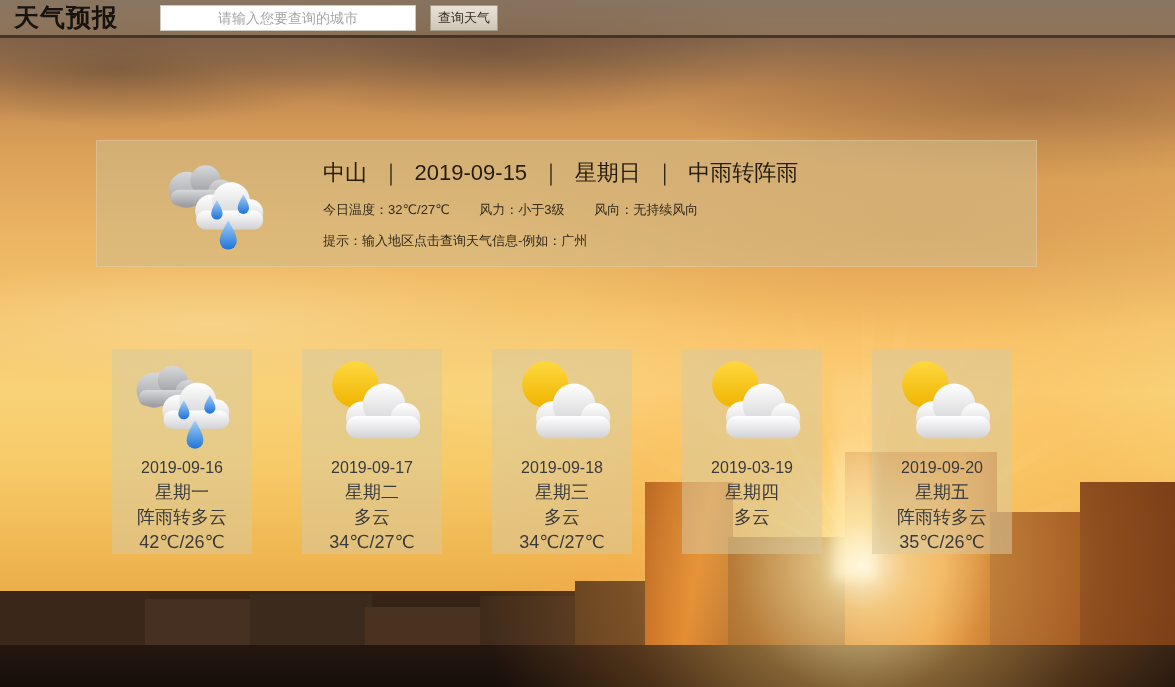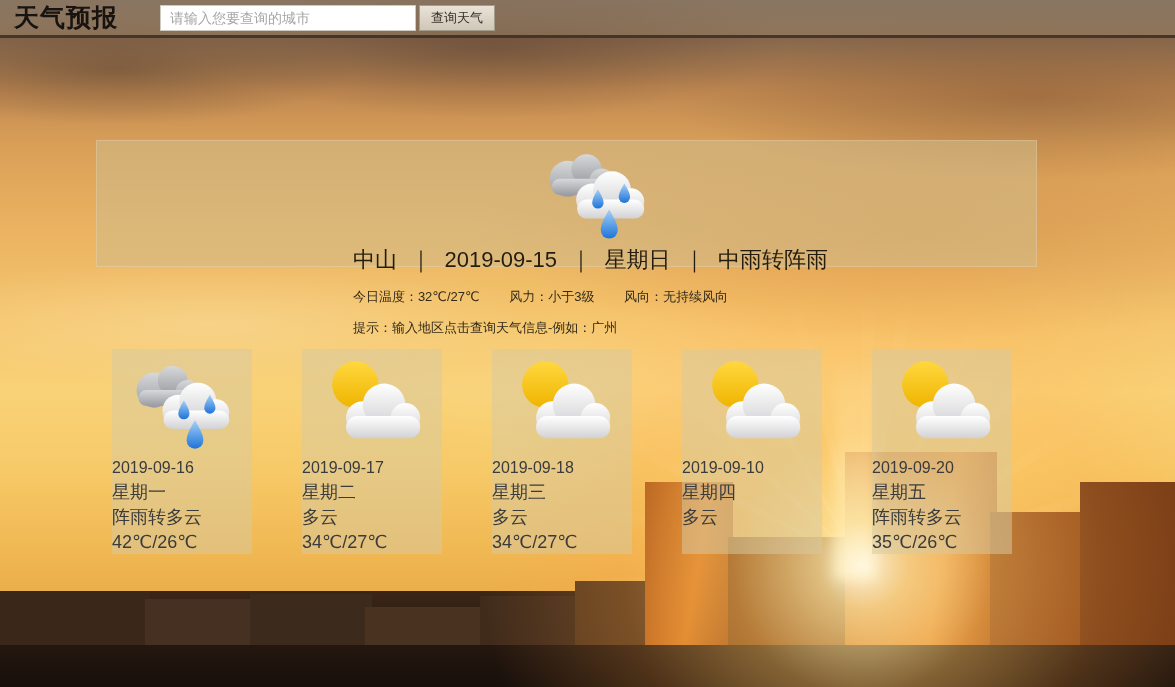--- a/index.html
+++ b/index.html
@@ -53,41 +53,41 @@
     background:linear-gradient(180deg, rgba(255,250,220,0) 0%, rgba(255,250,215,0.55) 45%, rgba(255,245,200,0.9) 100%);
     filter:blur(6px); pointer-events:none; }
 
   
   header { position:absolute; left:0; top:0; width:1175px; height:38px; z-index:6;
     display:flex; align-items:center;
     background:linear-gradient(180deg, rgba(182,160,132,0.40), rgba(160,138,110,0.40));
     border-bottom:3px solid rgba(48,38,28,0.80);padding-left:6px; }
   .app-title { font-size:25px; font-weight:bold; color:#171310; margin-left:8px; letter-spacing:1px; }
   .search-input { margin-left:42px; width:256px; height:26px; border:1px solid #cfcac0;
-    padding:0 9px; font-size:14px; color:#333; background:#fff; outline:none; }
+    padding:0 9px; font-size:14px; color:#333; background:#fff; outline:none;text-align:center; }
   .search-input::placeholder { color:#a6a6a6; }
-  .search-btn { margin-left:3px; width:76px; height:26px; font-size:13px; color:#3a3026;
+  .search-btn { margin-left:14px; width:68px; height:26px; font-size:13px; color:#3a3026;
     background:linear-gradient(180deg,#e9e3d8,#cfc7b7); border:1px solid #a59c8a; cursor:pointer; }
 
   
   .panel { position:absolute; left:96px; top:140px; width:941px; height:127px; z-index:5;
     background:rgba(208,188,140,0.55); border:1px solid rgba(255,255,255,0.18);
-    display:flex; align-items:center;flex-direction:column; }
+    display:flex; align-items:center; }
   .panel-icon { width:120px; height:104px; margin-left:58px; flex:0 0 auto; }
   .panel-icon svg { width:120px; height:104px; }
   .panel-text { margin-left:48px; color:#2b2212; }
   .panel-title { font-size:22px; color:#241d0f; }
   .panel-title .sep { padding:0 13px; color:#241d0f; }
   .panel-line { font-size:13px; margin-top:13px; color:#332a19; }
   .panel-line .seg { margin-right:26px; }
 
   
   .cards { position:absolute; left:112px; top:349px; z-index:5; display:flex; gap:50px; }
   .card { width:140px; height:205px; background:rgba(215,202,162,0.52);
-    text-align:left; color:#3b3b3b; }
+    text-align:center; color:#3b3b3b; }
   .card-icon { width:122px; height:102px; margin:4px auto 0; }
   .card-icon svg { width:122px; height:102px; }
   .card .line { font-size:18px; line-height:25px; }
   .card .date { font-size:16px; }
 </style>
 </head>
 <body>
 
 <svg width="0" height="0" style="position:absolute" aria-hidden="true">
   <defs>
@@ -226,21 +226,21 @@
       <div class="line">34℃/27℃</div>
     </div>
 
     <div class="card" data-icon="partly-cloudy">
       <div class="card-icon">
         
         <svg class="icon-partly" viewBox="0 0 120 110">
             <use href="#sym-partly" xlink:href="#sym-partly"></use>
           </svg>
       </div>
-      <div class="line date">2019-09-10</div>
+      <div class="line date">2019-03-19</div>
       <div class="line">星期四</div>
       <div class="line">多云</div>
     </div>
 
     <div class="card" data-icon="partly-cloudy">
       <div class="card-icon">
         
         <svg class="icon-partly" viewBox="0 0 120 110">
             <use href="#sym-partly" xlink:href="#sym-partly"></use>
           </svg>

